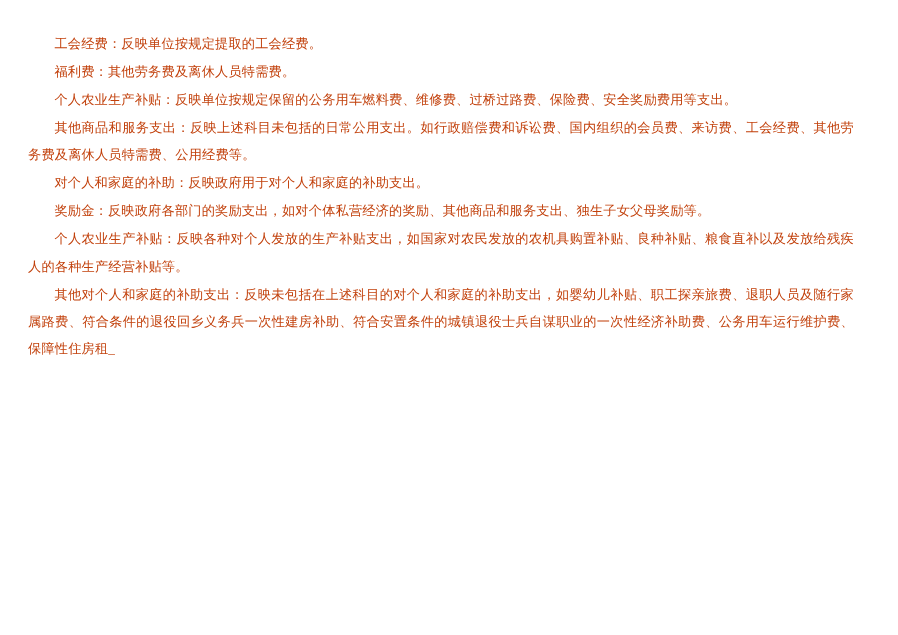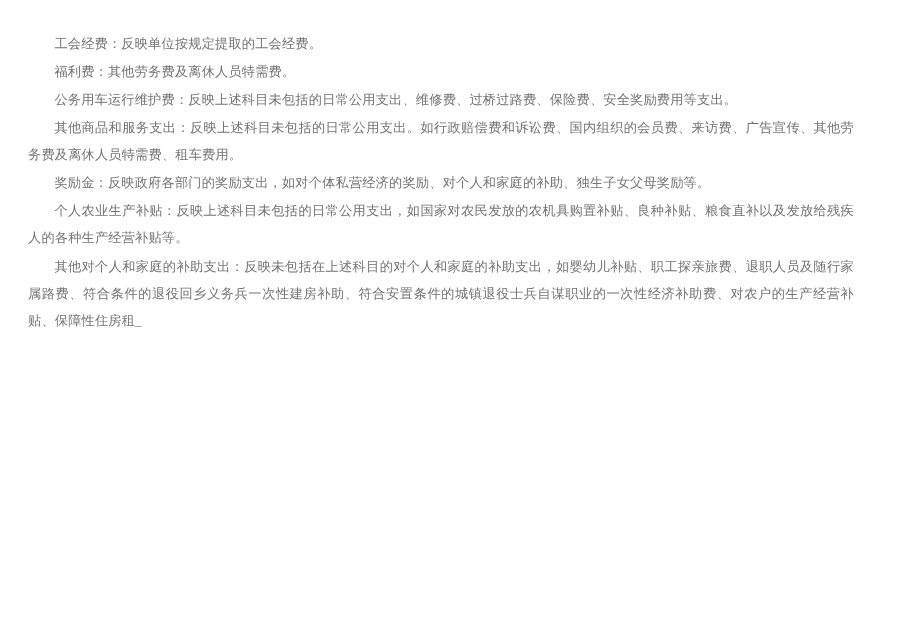--- a/index.html
+++ b/index.html
@@ -18,37 +18,38 @@
     height: 635px;
     background: #ffffff;
     box-sizing: border-box;
     padding: 30px 44px 30px 28px;
     overflow: hidden;
   }
   .doc-body {
     font-family: Liberation Serif, serif;
     font-size: 13.2px;
     line-height: 2.05;
-    color: #737373;
+    color: #c2410c;
     text-align: justify;
     text-justify: inter-ideograph;
   }
   .para {
     margin: 0 0 1px 0;
     text-indent: 2em;
     letter-spacing: 0.2px;
     word-break: break-all;
   }
 </style>
 </head>
 <body>
 
 <div class="page">
   <div class="doc-body">
     <p class="para">工会经费：反映单位按规定提取的工会经费。</p>
     <p class="para">福利费：其他劳务费及离休人员特需费。</p>
-    <p class="para">公务用车运行维护费：反映上述科目未包括的日常公用支出、维修费、过桥过路费、保险费、安全奖励费用等支出。</p>
-    <p class="para">其他商品和服务支出：反映上述科目未包括的日常公用支出。如行政赔偿费和诉讼费、国内组织的会员费、来访费、广告宣传、其他劳务费及离休人员特需费、租车费用。</p>
-    <p class="para">奖励金：反映政府各部门的奖励支出，如对个体私营经济的奖励、对个人和家庭的补助、独生子女父母奖励等。</p>
-    <p class="para">个人农业生产补贴：反映上述科目未包括的日常公用支出，如国家对农民发放的农机具购置补贴、良种补贴、粮食直补以及发放给残疾人的各种生产经营补贴等。</p>
-    <p class="para">其他对个人和家庭的补助支出：反映未包括在上述科目的对个人和家庭的补助支出，如婴幼儿补贴、职工探亲旅费、退职人员及随行家属路费、符合条件的退役回乡义务兵一次性建房补助、符合安置条件的城镇退役士兵自谋职业的一次性经济补助费、对农户的生产经营补贴、保障性住房租_</p>
+    <p class="para">个人农业生产补贴：反映单位按规定保留的公务用车燃料费、维修费、过桥过路费、保险费、安全奖励费用等支出。</p>
+    <p class="para">其他商品和服务支出：反映上述科目未包括的日常公用支出。如行政赔偿费和诉讼费、国内组织的会员费、来访费、工会经费、其他劳务费及离休人员特需费、公用经费等。</p>
+    <p class="para">对个人和家庭的补助：反映政府用于对个人和家庭的补助支出。</p>
+    <p class="para">奖励金：反映政府各部门的奖励支出，如对个体私营经济的奖励、其他商品和服务支出、独生子女父母奖励等。</p>
+    <p class="para">个人农业生产补贴：反映各种对个人发放的生产补贴支出，如国家对农民发放的农机具购置补贴、良种补贴、粮食直补以及发放给残疾人的各种生产经营补贴等。</p>
+    <p class="para">其他对个人和家庭的补助支出：反映未包括在上述科目的对个人和家庭的补助支出，如婴幼儿补贴、职工探亲旅费、退职人员及随行家属路费、符合条件的退役回乡义务兵一次性建房补助、符合安置条件的城镇退役士兵自谋职业的一次性经济补助费、公务用车运行维护费、保障性住房租_</p>
   </div>
 </div>
 
 </body></html>

